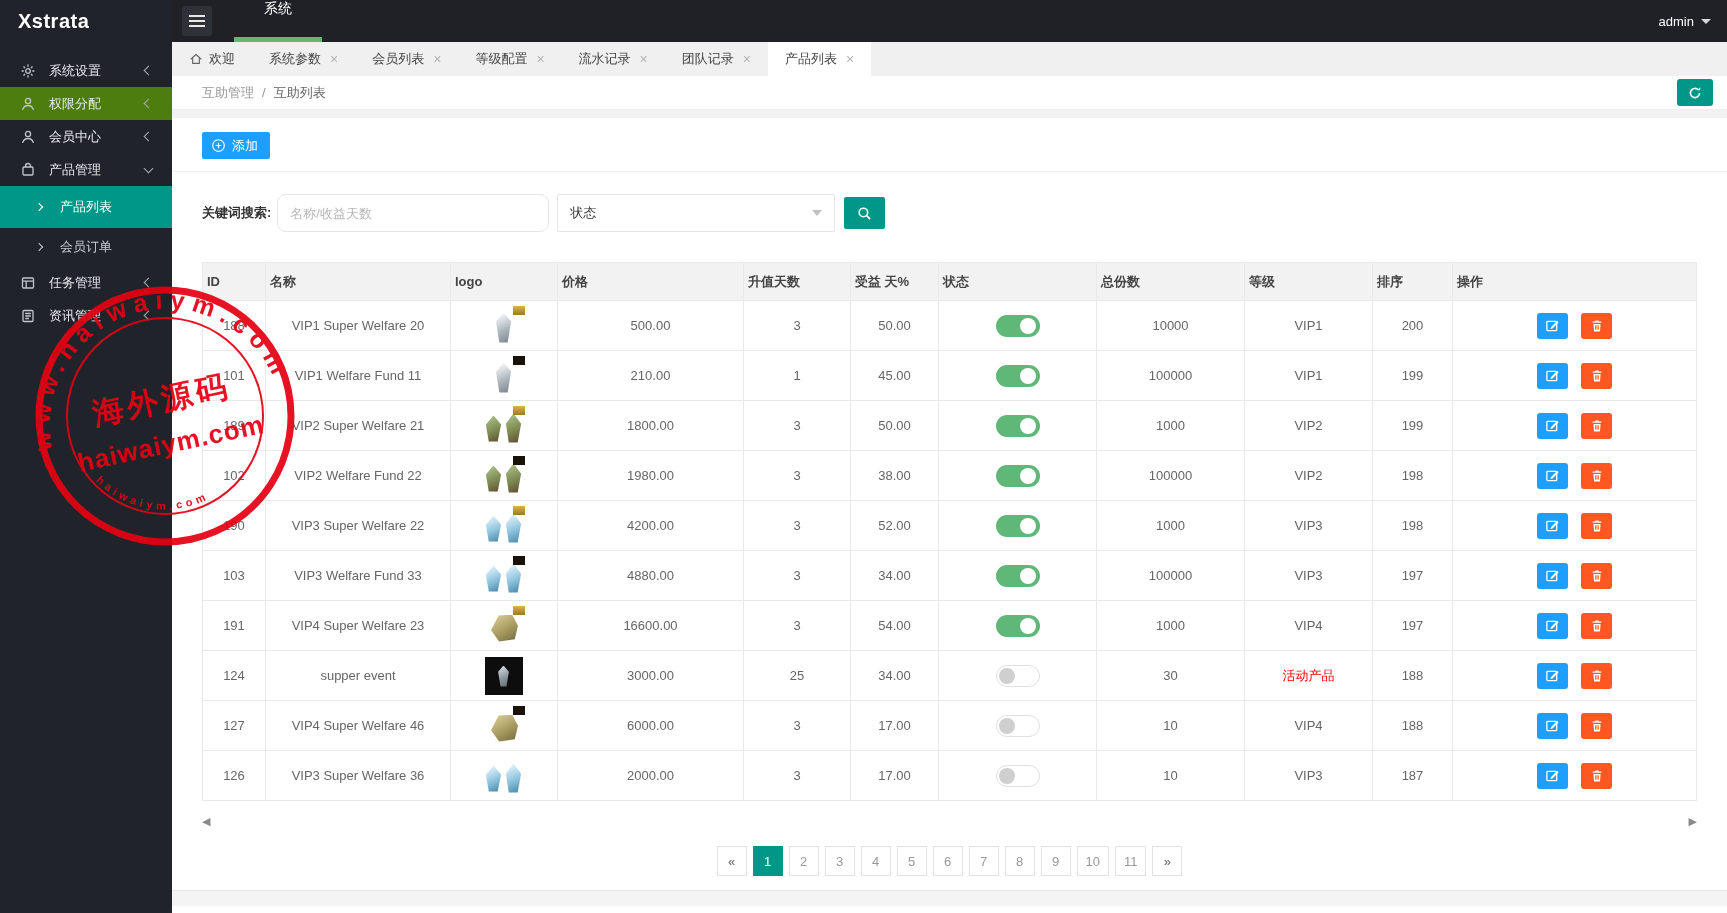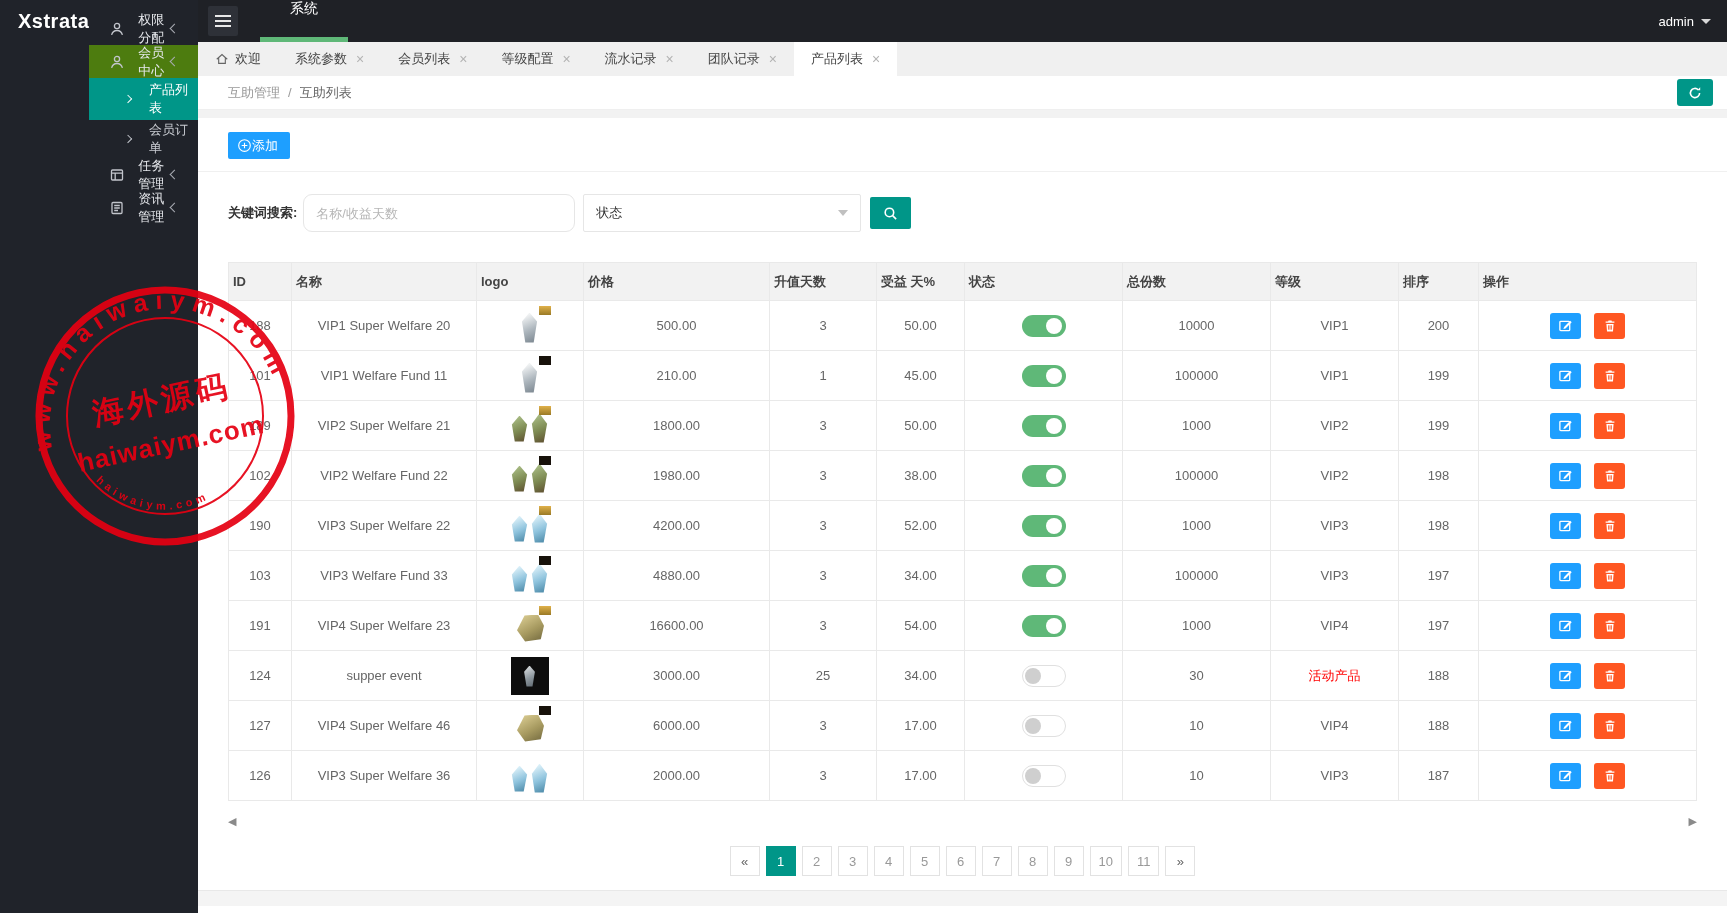--- a/index.html
+++ b/index.html
@@ -2,21 +2,21 @@
 <html><head>
 <meta charset="utf-8">
 <style>
   * { box-sizing: border-box; margin: 0; padding: 0; }
   html,body { width:1727px; height:913px; overflow:hidden; }
   body { font-family:"Liberation Sans","DejaVu Sans",sans-serif; background:#f2f2f2; position:relative; }
 
   .app { display:flex; width:1727px; height:913px; }
 
   
-  .sidebar { width:198px; background:#20232a; flex:none; display:flex; }
+  .sidebar { width:172px; background:#20232a; flex:none; display:flex; flex-direction:column; }
   .logo { height:42px; line-height:42px; color:#fff; font-size:20px; font-weight:bold; padding-left:18px; letter-spacing:.5px; }
   .side-menu { padding-top:12px; }
   .side-item { height:33px; display:flex; align-items:center; padding:0 20px; color:#e6e8ec; font-size:13px; cursor:pointer; }
   .side-item:nth-child(2) { background:#4d7c0f; }
   .side-item .s-ic { width:16px; height:16px; margin-right:13px; flex:none; }
   .side-item .lbl { flex:1; }
   .chev { width:7px; height:7px; border-right:1.5px solid #a9acb3; border-bottom:1.5px solid #a9acb3; flex:none; }
   .chev.left { transform:rotate(135deg); }
   .chev.down { transform:rotate(45deg); margin-top:-3px; }
   .sub-item { height:38px; display:flex; align-items:center; padding-left:36px; color:#c9ccd2; font-size:13px; cursor:pointer; }
@@ -46,21 +46,21 @@
   .crumb { font-size:13px; color:#999; }
   .crumb.current { color:#666; }
   .crumb-sep { color:#999; font-size:13px; margin:0 8px; }
   .refresh-btn { margin-left:auto; width:36px; height:27px; background:#009688; border:none; border-radius:3px; cursor:pointer; display:flex; align-items:center; justify-content:center; }
 
   .gap { height:8px; background:#f2f2f2; flex:none; }
 
   
   .card { flex:1; background:#fff; padding:12px 14px 0; overflow:hidden; display:flex; flex-direction:column; }
   .toolbar { padding:2px 16px 12px; border-bottom:1px solid #f0f0f0; margin:0 -14px; padding-left:30px; }
-  .add-btn { height:27px; background:#1E9FFF; color:#fff; border:none; border-radius:2px; font-size:13px; padding:0 12px 0 9px; display:inline-flex; align-items:center; cursor:pointer; }
+  .add-btn { height:27px; background:#1E9FFF; color:#fff; border:none; border-radius:2px; font-size:13px; padding:0 12px 0 9px; display:inline-flex; align-items:center; gap:6px; cursor:pointer; }
 
   .search-row { display:flex; align-items:center; margin:22px 16px 0; }
   .search-label { font-size:13px; color:#333; font-weight:bold; margin-right:6px; }
   .kw-input { width:272px; height:38px; border:1px solid #e6e6e6; border-radius:9px; padding:0 12px; font-size:13px; color:#333; outline:none; }
   .kw-input::placeholder { color:#b6b6b6; }
   .status-select { width:278px; height:38px; border:1px solid #e6e6e6; border-radius:2px; margin-left:8px; display:flex; align-items:center; padding:0 12px; font-size:13px; color:#333; cursor:pointer; background:#fff; }
   .status-select .sel-caret { margin-left:auto; width:0; height:0; border-left:5px solid transparent; border-right:5px solid transparent; border-top:6px solid #c0c0c0; }
   .search-btn { width:41px; height:32px; background:#009688; border:none; border-radius:2px; margin-left:9px; cursor:pointer; display:flex; align-items:center; justify-content:center; }
 
   
@@ -122,33 +122,49 @@
 </head>
 <body>
 
 <div class="app">
 
   <aside class="sidebar">
     <div class="logo">Xstrata</div>
     <nav class="side-menu">
       <div class="side-item">
         <svg class="s-ic" viewBox="0 0 16 16" fill="none" stroke="#c2c5cc" stroke-width="1.3">
+            <circle cx="8" cy="8" r="2.3"></circle>
+            <path d="M8 1.6v2.1M8 12.3v2.1M1.6 8h2.1M12.3 8h2.1M3.5 3.5 5 5M11 11l1.5 1.5M12.5 3.5 11 5M5 11l-1.5 1.5"></path>
+          </svg>
+        <span class="lbl">系统设置</span>
+        <span class="chev left"></span>
+      </div>
+      <div class="side-item">
+        <svg class="s-ic" viewBox="0 0 16 16" fill="none" stroke="#c2c5cc" stroke-width="1.3">
             <circle cx="8" cy="5" r="2.6"></circle>
             <path d="M2.6 13.8c.8-2.9 2.8-4.3 5.4-4.3s4.6 1.4 5.4 4.3"></path>
           </svg>
         <span class="lbl">权限分配</span>
         <span class="chev left"></span>
       </div>
       <div class="side-item">
         <svg class="s-ic" viewBox="0 0 16 16" fill="none" stroke="#c2c5cc" stroke-width="1.3">
             <circle cx="8" cy="5" r="2.6"></circle>
             <path d="M2.6 13.8c.8-2.9 2.8-4.3 5.4-4.3s4.6 1.4 5.4 4.3"></path>
           </svg>
         <span class="lbl">会员中心</span>
         <span class="chev left"></span>
+      </div>
+      <div class="side-item">
+        <svg class="s-ic" viewBox="0 0 16 16" fill="none" stroke="#c2c5cc" stroke-width="1.3">
+            <path d="M5.5 5V4a2.5 2.5 0 0 1 5 0v1"></path>
+            <rect x="3" y="5" width="10" height="8" rx="1"></rect>
+          </svg>
+        <span class="lbl">产品管理</span>
+        <span class="chev down"></span>
       </div>
       <div class="sub-item active">
         <span class="arrow"></span>
         <span>产品列表</span>
       </div>
       <div class="sub-item">
         <span class="arrow"></span>
         <span>会员订单</span>
       </div>
       <div class="side-item">

